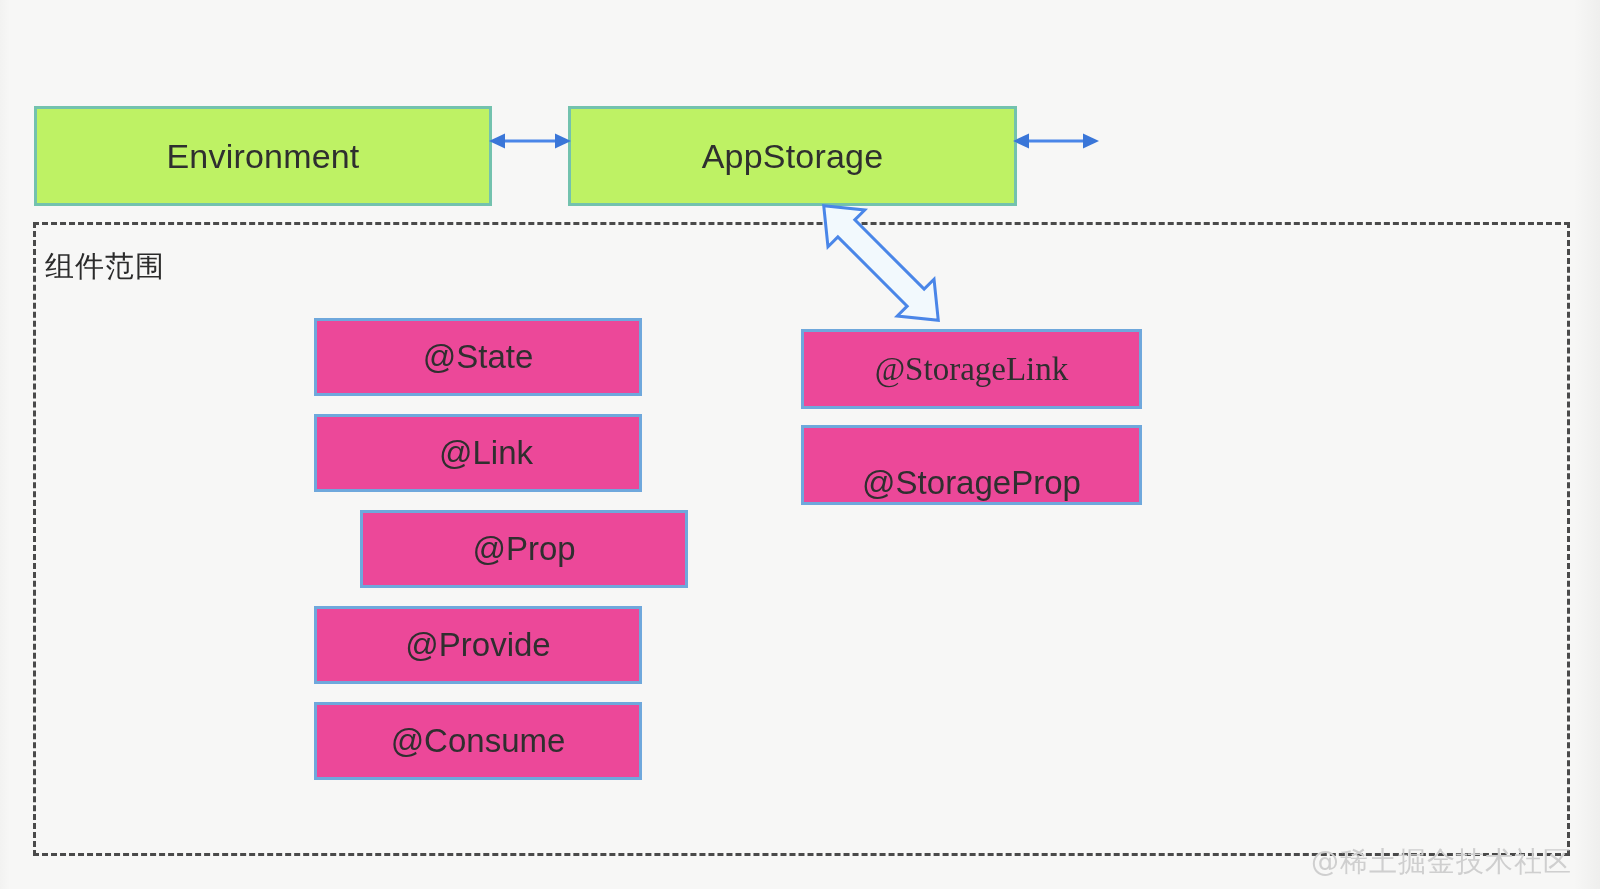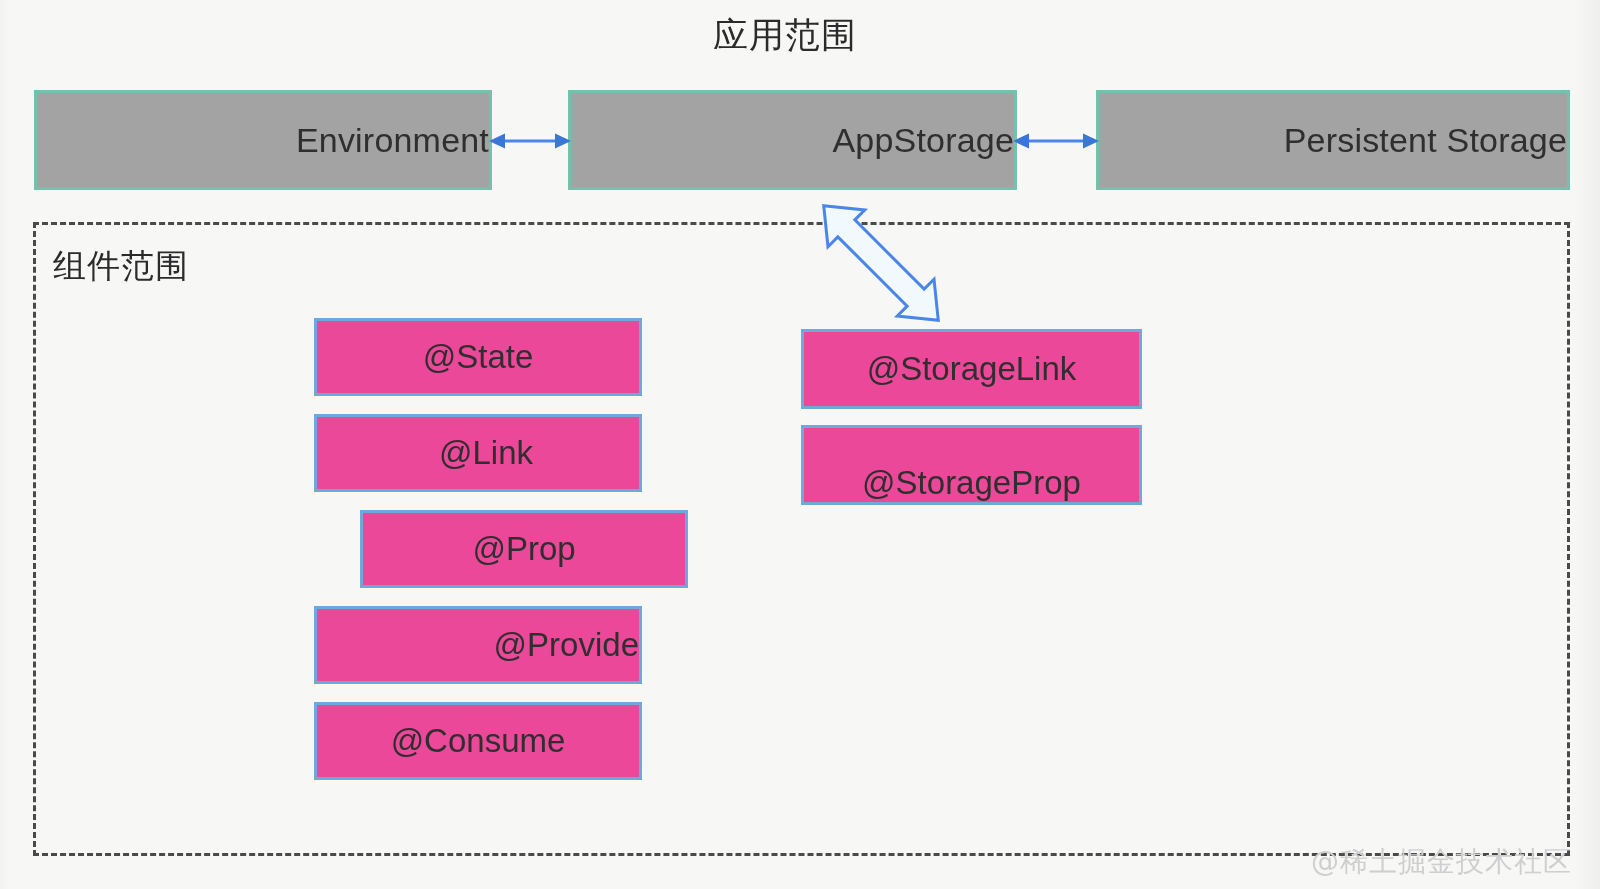--- a/index.html
+++ b/index.html
@@ -50,28 +50,29 @@
     line-height: 46px;
     color: #2b2b2b;
     letter-spacing: 1px;
     font-family: "DejaVu Sans", "Liberation Sans", sans-serif;
   }
 
   
   .app-box {
     position: absolute;
     box-sizing: border-box;
-    background: #a3a3a3;
+    background: #bef264;
     border: 3px solid #73c2ae;
     display: flex;
     align-items: center;
-    justify-content: flex-end;
+    justify-content: center;
     color: #2f2f2f;
     font-size: 34px;
     letter-spacing: 0.2px;
+    margin-top: 16px;
   }
 
   #box-environment  { left: 34px;   top: 90px; width: 458px; height: 100px; }
   #box-appstorage   { left: 568px;  top: 90px; width: 449px; height: 100px; }
   #box-persistent   { left: 1096px; top: 90px; width: 474px; height: 100px; }
 
   
   .h-arrow {
     position: absolute;
     height: 26px;
@@ -87,23 +88,23 @@
     left: 33px;
     top: 222px;
     width: 1537px;
     height: 634px;
     border: 3px dashed #4a4a4a;
     background: transparent;
   }
 
   #component-scope-label {
     position: absolute;
-    left: 53px;
+    left: 45px;
     top: 242px;
-    font-size: 33px;
+    font-size: 29px;
     line-height: 48px;
     color: #2b2b2b;
     letter-spacing: 1px;
     font-family: "DejaVu Sans", "Liberation Sans", sans-serif;
   }
 
   
   .deco-box {
     position: absolute;
     box-sizing: border-box;
@@ -115,24 +116,24 @@
     color: #2f2f2f;
     font-size: 33px;
   }
 
   .col-left  { left: 314px; width: 328px; height: 78px; }
   .col-right { left: 801px; width: 341px; height: 80px; }
 
   #deco-state       { top: 318px; }
   #deco-link        { top: 414px; padding-left: 16px; }
   #deco-prop        { top: 510px; margin-left: 46px; }
-  #deco-provide     { top: 606px; justify-content: flex-end; }
+  #deco-provide     { top: 606px; }
   #deco-consume     { top: 702px; }
 
-  #deco-storagelink { top: 329px; }
+  #deco-storagelink { top: 329px; font-family: Liberation Serif, serif; }
   #deco-storageprop { top: 425px; align-items: flex-end; }
 
   
   #diagonal-arrow {
     position: absolute;
     left: 786px;
     top: 188px;
     width: 190px;
     height: 150px;
     pointer-events: none;
@@ -151,33 +152,29 @@
   }
 </style>
 </head>
 <body>
 
 <div id="canvas">
 
   <div class="left-edge-shade"></div>
   <div class="right-edge-shade"></div>
 
-  <div id="diagram-title">应用范围</div>
 
   <div class="app-box" id="box-environment">
     <span>Environment</span>
   </div>
 
   <div class="app-box" id="box-appstorage">
     <span>AppStorage</span>
   </div>
 
-  <div class="app-box" id="box-persistent">
-    <span>Persistent Storage</span>
-  </div>
 
   <svg class="h-arrow" id="arrow-env-app" viewBox="0 0 82 26">
     <line x1="12" y1="13" x2="70" y2="13" stroke="#4a86e8" stroke-width="3"></line>
     <polygon points="0,13 16,5.5 16,20.5" fill="#3a76d8"></polygon>
     <polygon points="82,13 66,5.5 66,20.5" fill="#3a76d8"></polygon>
   </svg>
 
   <svg class="h-arrow" id="arrow-app-pers" viewBox="0 0 86 26">
     <line x1="12" y1="13" x2="74" y2="13" stroke="#4a86e8" stroke-width="3"></line>
     <polygon points="0,13 16,5.5 16,20.5" fill="#3a76d8"></polygon>

